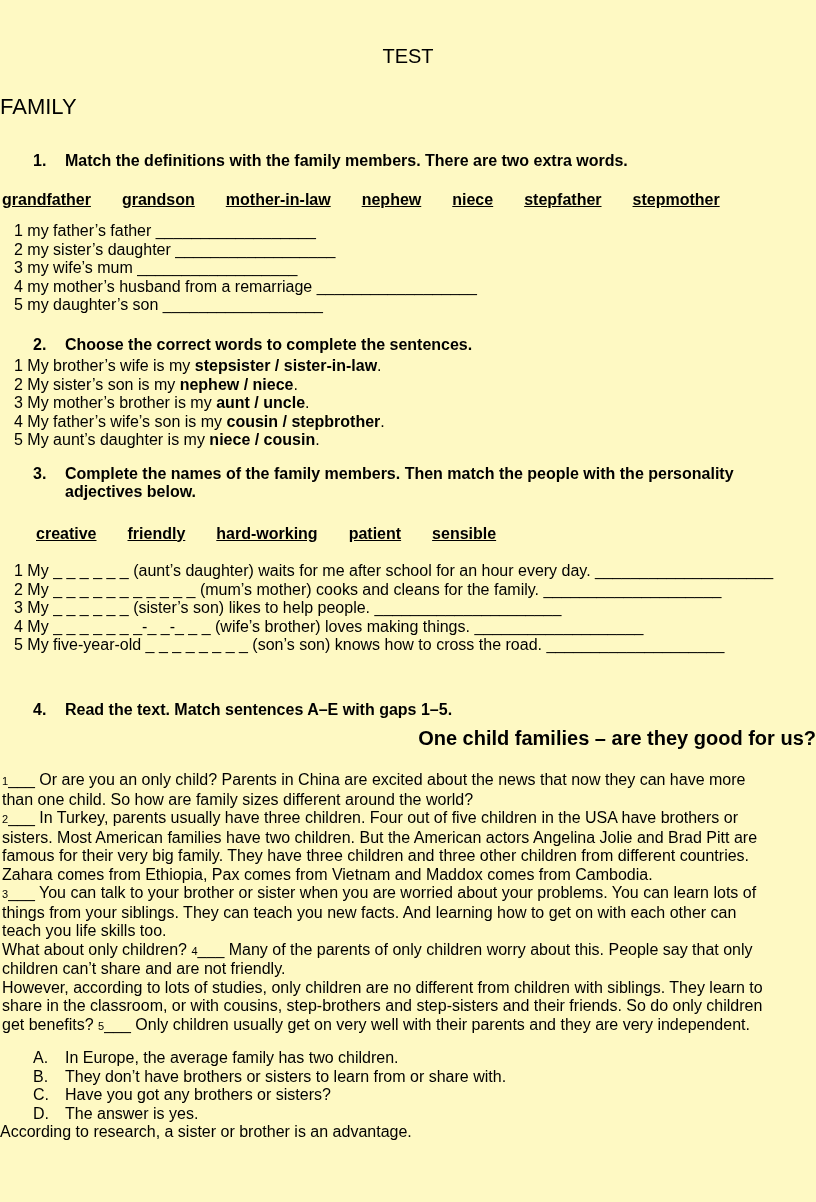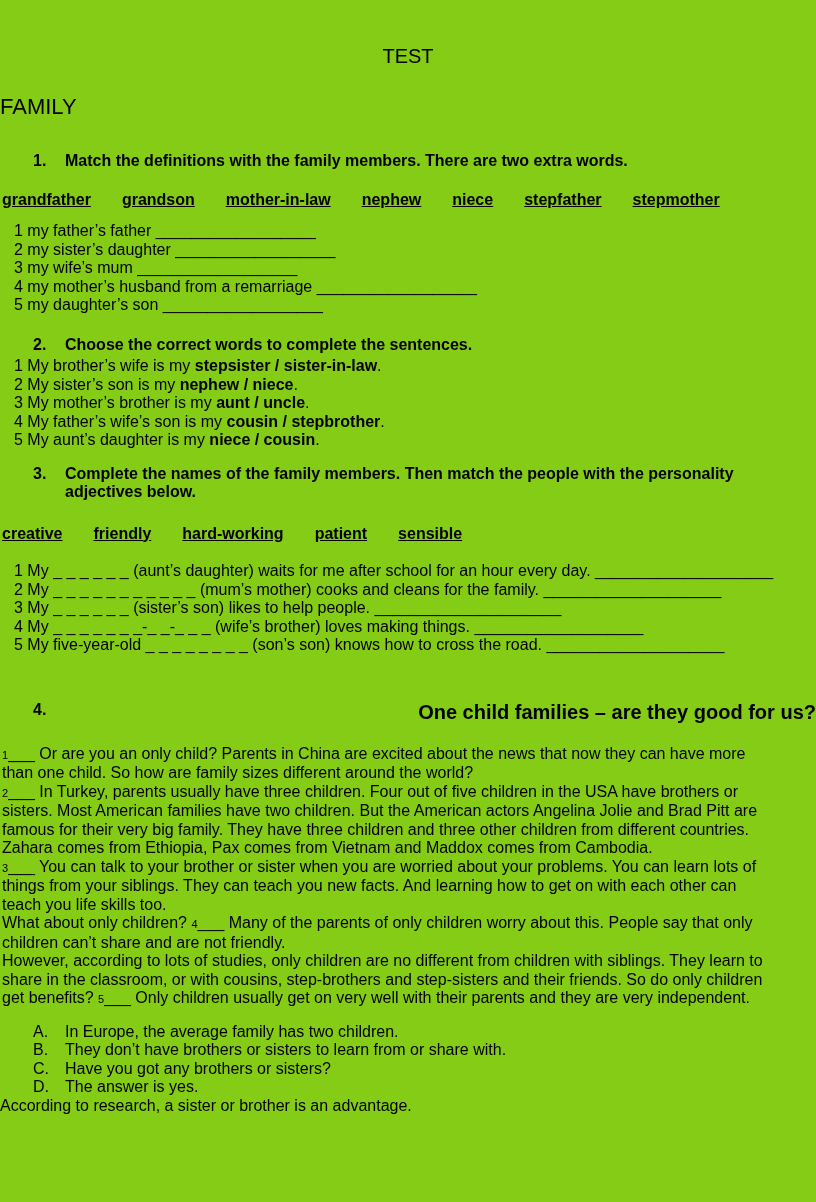--- a/index.html
+++ b/index.html
@@ -1,42 +1,42 @@
 <!DOCTYPE html>
 <html><head>
 <meta charset="utf-8">
 <style>
   html,body{margin:0;padding:0;background:#ffffff;}
   .page{
     position:relative;
     width:816px;height:1202px;
     box-sizing:border-box;
     padding-top:46px;
-    background:#84cc16;
+    background:#fef9c3;
     color:#000000;
     font-family:"Liberation Sans","DejaVu Sans",sans-serif;
     font-size:16px;
     line-height:18.5px;
     overflow:hidden;
   }
   .doc-title{text-align:center;font-size:20px;line-height:20px;}
   .doc-subtitle{text-align:left;font-size:22px;line-height:22px;margin-top:30px;}
   .sec-heading{position:relative;padding-left:65px;padding-right:50px;font-weight:bold;}
   .sec-num{position:absolute;left:33px;top:0;}
   .word-bank{padding-left:2px;font-weight:bold;white-space:nowrap;text-decoration:underline;}
   .bank-word{margin-right:31px;}
   .item-line{padding-left:14px;white-space:nowrap;}
   .bold-choice{font-weight:bold;}
   .h1m{margin-top:34px;}
   .b1m{margin-top:20px;}
   .i1m{margin-top:13px;}
   .h2m{margin-top:21px;}
   .i2m{margin-top:3px;}
   .h3m{margin-top:15px;}
-  .b3m{margin-top:23px;}
+  .b3m{margin-top:23px;margin-left:34px;}
   .i3m{margin-top:19px;}
   .h4m{margin-top:46px;}
   .text-title{margin-top:8px;text-align:right;font-weight:bold;font-size:20px;line-height:22px;}
   .body-text{margin-top:22px;padding-left:2px;width:766px;}
   .para{margin:0;}
   .gap-num{font-size:11px;}
   .options{margin-top:14px;}
   .option-row{position:relative;padding-left:65px;}
   .option-letter{position:absolute;left:33px;top:0;}
   .closing-line{}
@@ -82,20 +82,21 @@
   <div class="i3m" id="items3">
       <div class="item-line"><span>1 My </span><span>_ _ _ _ _ _</span><span> (aunt’s daughter) waits for me after school for an hour every day. </span><span>____________________</span></div>
       <div class="item-line"><span>2 My </span><span>_ _ _ _ _ _ _ _ _ _ _</span><span> (mum’s mother) cooks and cleans for the family. </span><span>____________________</span></div>
       <div class="item-line"><span>3 My </span><span>_ _ _ _ _ _</span><span> (sister’s son) likes to help people. </span><span>_____________________</span></div>
       <div class="item-line"><span>4 My </span><span>_ _ _ _ _ _ _-_ _-_ _ _</span><span> (wife’s brother) loves making things. </span><span>___________________</span></div>
       <div class="item-line"><span>5 My five-year-old </span><span>_ _ _ _ _ _ _ _</span><span> (son’s son) knows how to cross the road. </span><span>____________________</span></div>
     </div>
 
   <div class="sec-heading h4m">
     <span class="sec-num">4.</span>
+    <span>Read the text. Match sentences A–E with gaps 1–5.</span>
   </div>
   <div class="text-title">One child families – are they good for us?</div>
   <div class="body-text" id="paras">
       <div class="para"><span class="gap-num">1</span><span>___</span><span> Or are you an only child? Parents in China are excited about the news that now they can have more than one child. So how are family sizes different around the world?</span></div>
       <div class="para"><span class="gap-num">2</span><span>___</span><span> In Turkey, parents usually have three children. Four out of five children in the USA have brothers or sisters. Most American families have two children. But the American actors Angelina Jolie and Brad Pitt are famous for their very big family. They have three children and three other children from different countries. Zahara comes from Ethiopia, Pax comes from Vietnam and Maddox comes from Cambodia.</span></div>
       <div class="para"><span class="gap-num">3</span><span>___</span><span> You can talk to your brother or sister when you are worried about your problems. You can learn lots of things from your siblings. They can teach you new facts. And learning how to get on with each other can teach you life skills too.</span></div>
       <div class="para"><span>What about only children? </span><span class="gap-num">4</span><span>___</span><span> Many of the parents of only children worry about this. People say that only children can’t share and are not friendly.</span></div>
       <div class="para"><span>However, according to lots of studies, only children are no different from children with siblings. They learn to share in the classroom, or with cousins, step-brothers and step-sisters and their friends. So do only children get benefits? </span><span class="gap-num">5</span><span>___</span><span> Only children usually get on very well with their parents and they are very independent.</span></div>
     </div>
   <div class="options" id="opts">

